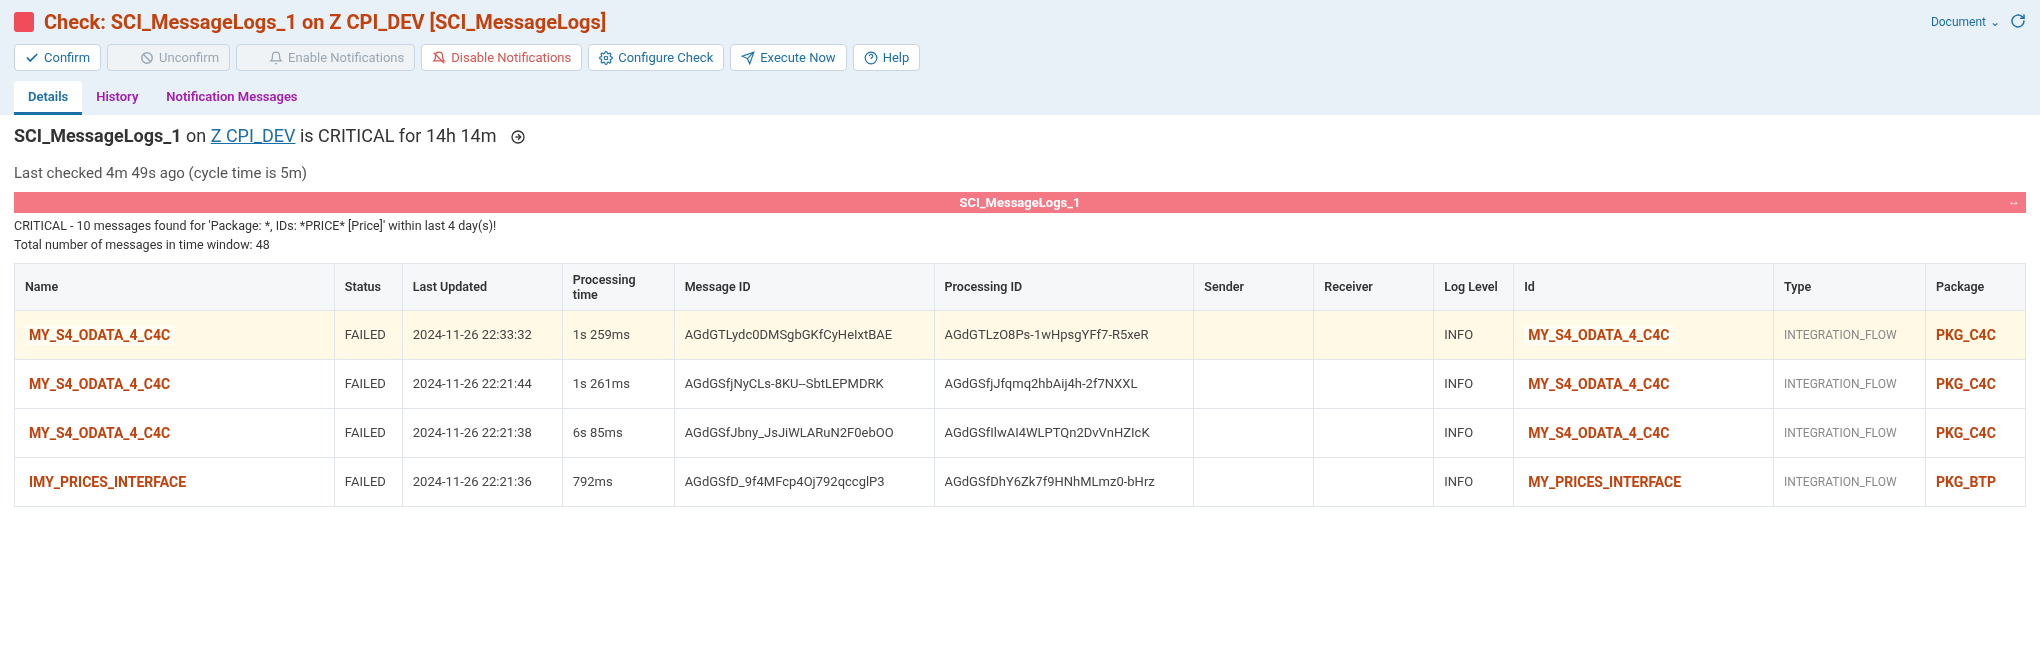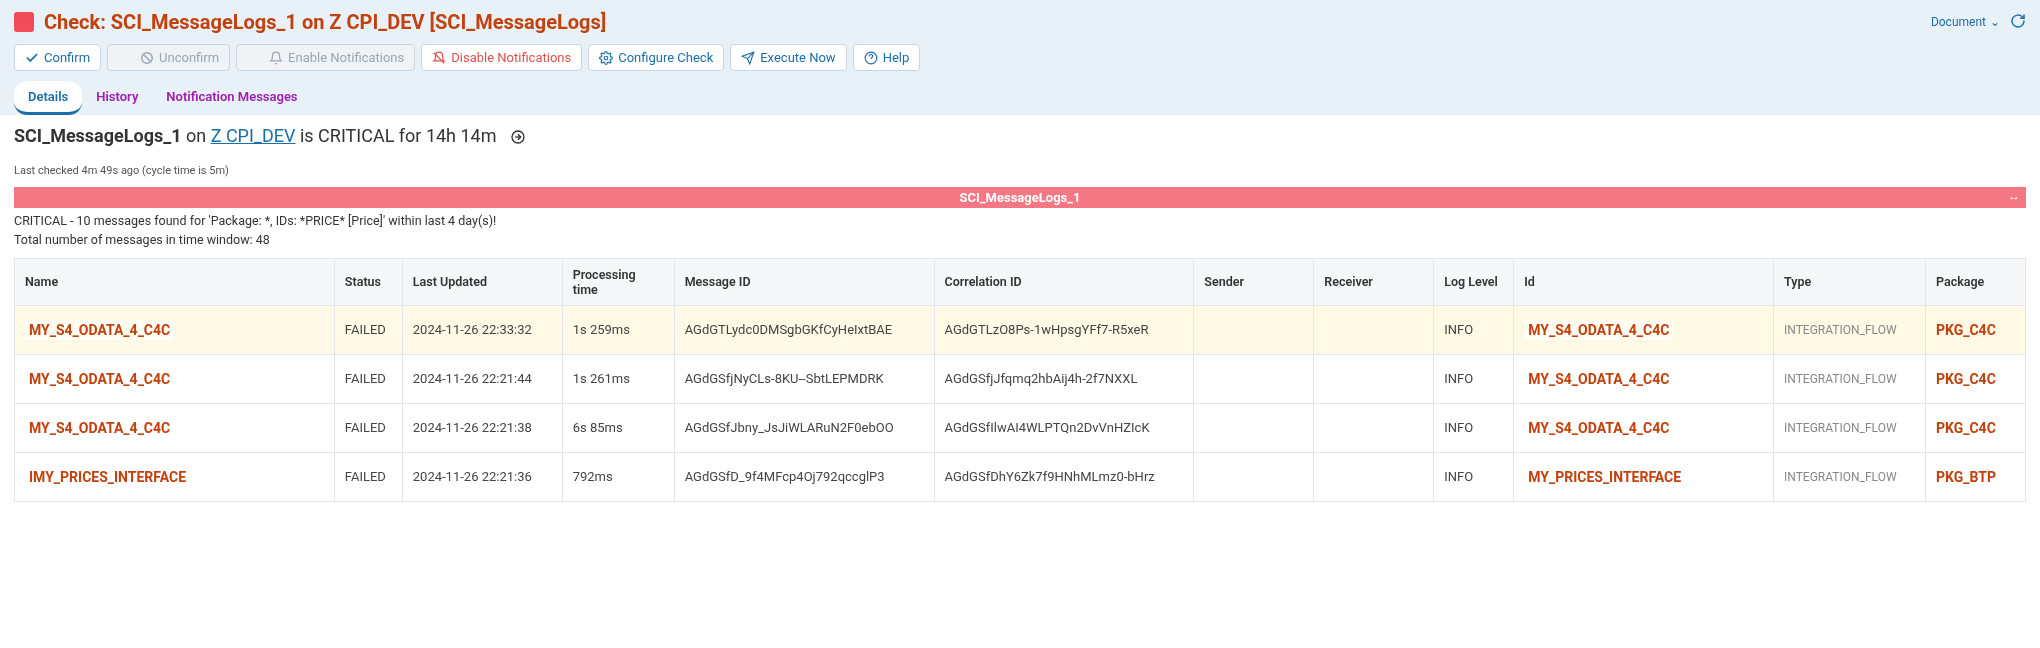--- a/index.html
+++ b/index.html
@@ -13,27 +13,27 @@
   .doc-link { color:#1b6fa8; font-size:12px; cursor:pointer; display:flex; align-items:center; gap:4px; }
   .refresh-icon { color:#1b6fa8; cursor:pointer; }
 
   .toolbar { display:flex; gap:6px; padding:0 0 10px 0; }
   .btn { background:#fff; border:1px solid #c9d6e2; border-radius:4px; padding:5px 10px; font-size:13px; display:flex; align-items:center; gap:5px; cursor:pointer; color:#1b6fa8; }
   .btn.disabled { background:#f0f3f6; color:#9aa7b2; cursor:default;padding-left:32px; }
   .btn .ico { width:14px; height:14px; display:inline-flex; align-items:center; justify-content:center; }
 
   .tabs { display:flex; gap:0; padding:0; }
   .tab { padding:8px 14px; font-size:13px; color:#a21caf; cursor:pointer; border-bottom:3px solid transparent; background:transparent; font-weight:600; }
-  .tab.active { color:#1b6fa8; border-bottom-color:#1b6fa8; background:#fff; border-top-left-radius:4px; border-top-right-radius:4px;border-radius:13px; }
+  .tab.active { color:#1b6fa8; border-bottom-color:#1b6fa8; background:#fff; border-top-left-radius:4px; border-top-right-radius:4px; }
 
   .content { padding:10px 14px; background:#fff; }
   .status-line { font-size:18px; color:#333; margin-bottom:4px; }
   .status-line a { color:#1b6fa8; text-decoration:underline; }
   .status-line .bold { font-weight:700; }
-  .cycle-line { font-size:11px; color:#555; margin:18px 0 10px 0; }
+  .cycle-line { font-size:15px; color:#555; margin:18px 0 10px 0; }
 
   .section-header { background:#f37884; color:#fff; font-weight:700; font-size:13px; text-align:center; padding:3px 0; position:relative; }
   .section-header .arrow { position:absolute; right:6px; top:2px; color:#fff; font-size:12px; }
 
   .alerts { padding:4px 0 8px 0; font-size:12.5px; color:#333; line-height:1.5; }
 
   table.msg { width:100%; border-collapse:collapse; font-size:13px; table-layout:fixed; }
   table.msg th { background:#f5f7f9; text-align:left; font-weight:600; color:#333; padding:8px 10px; border:1px solid #e1e6ec; font-size:12.5px;margin-left:32px; }
   table.msg td { border:1px solid #e1e6ec; padding:14px 10px; vertical-align:middle; color:#444; word-break:break-all; }
   table.msg tr.highlight td { background:#fff9e6; }
@@ -183,21 +183,21 @@
         <col class="col-type">
         <col class="col-pkg">
     </colgroup>
     <thead>
       <tr>
         <th>Name</th>
         <th>Status</th>
         <th>Last Updated</th>
         <th>Processing time</th>
         <th>Message ID</th>
-        <th>Correlation ID</th>
+        <th>Processing ID</th>
         <th>Sender</th>
         <th>Receiver</th>
         <th>Log Level</th>
         <th>Id</th>
         <th>Type</th>
         <th>Package</th>
       </tr>
     </thead>
     <tbody id="rows-body">
         <tr class="highlight">

